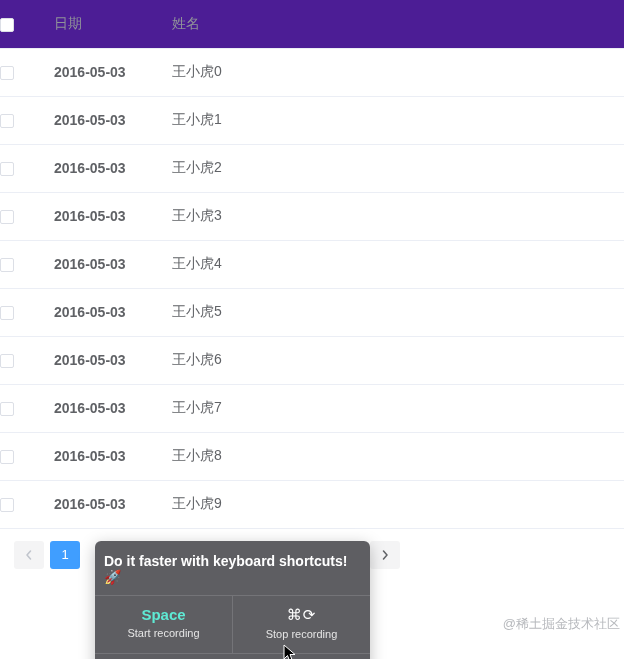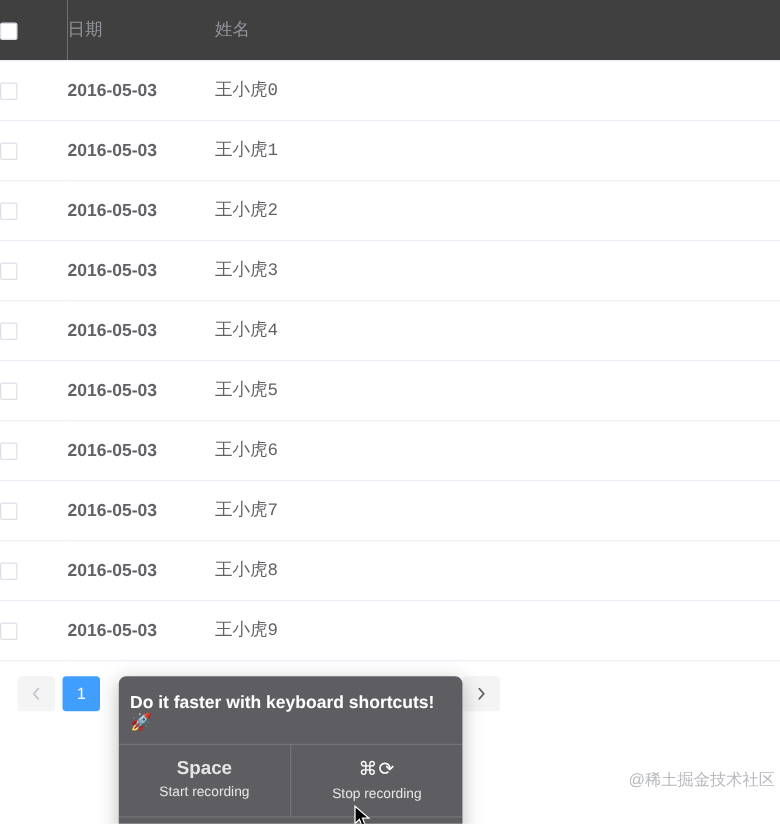--- a/index.html
+++ b/index.html
@@ -20,25 +20,25 @@
     .table th, .table td {
       text-align: left;
       padding: 0;
       border-bottom: 1px solid #ebeef5;
       height: 48px;
       vertical-align: middle;
     }
     .table th {
       color: #909399;
       font-weight: 500;
-      background: #404040;
+      background: #4c1d95;
     }
     .col-check { width: 54px; padding-left: 20px; }
     .col-date { width: 118px; padding-left: 0; font-weight: bold; }
-    .col-name { padding-left: 0; font-family: Liberation Mono, monospace; }
+    .col-name { padding-left: 0; }
     .checkbox {
       width: 14px;
       height: 14px;
       border: 1px solid #dcdfe6;
       border-radius: 2px;
       display: inline-block;
       background: #fff;
       vertical-align: middle;
       cursor: pointer;
     }
@@ -96,21 +96,21 @@
     .tooltip-cell {
       flex: 1;
       text-align: center;
       padding: 10px 4px 12px;
       cursor: pointer;
     }
     .tooltip-cell + .tooltip-cell { border-left: 1px solid rgba(255,255,255,0.14); }
     .tooltip-key {
       font-weight: 700;
       font-size: 15px;
-      color: #e5e5e5;
+      color: #5eead4;
       display: block;
       margin-bottom: 2px;
     }
     .tooltip-sub { font-size: 11px; color: #e5e5e5; }
     .tooltip-icons { font-size: 15px; color:#fff; letter-spacing:1px; display:block; margin-bottom:2px;}
     .tooltip-footer {
       border-top: 1px solid rgba(255,255,255,0.14);
       padding: 10px 12px;
       font-size: 12.5px;
       color: #e7e7e7;

